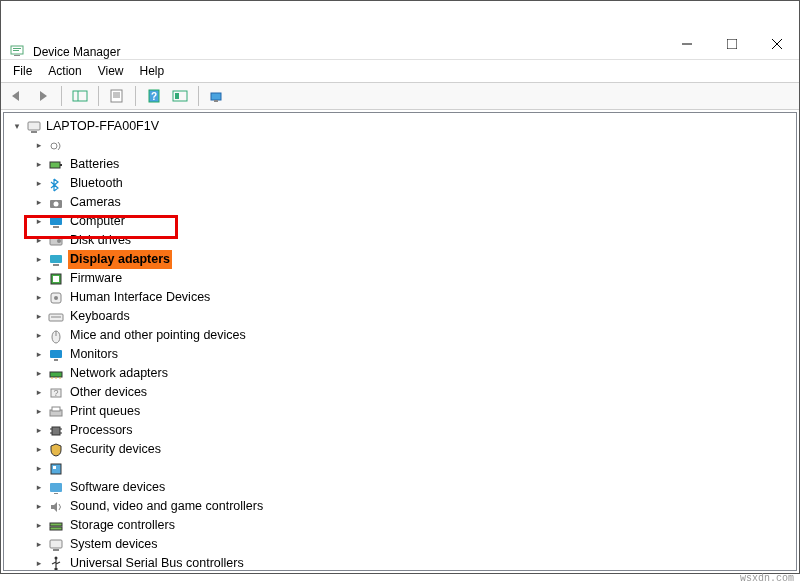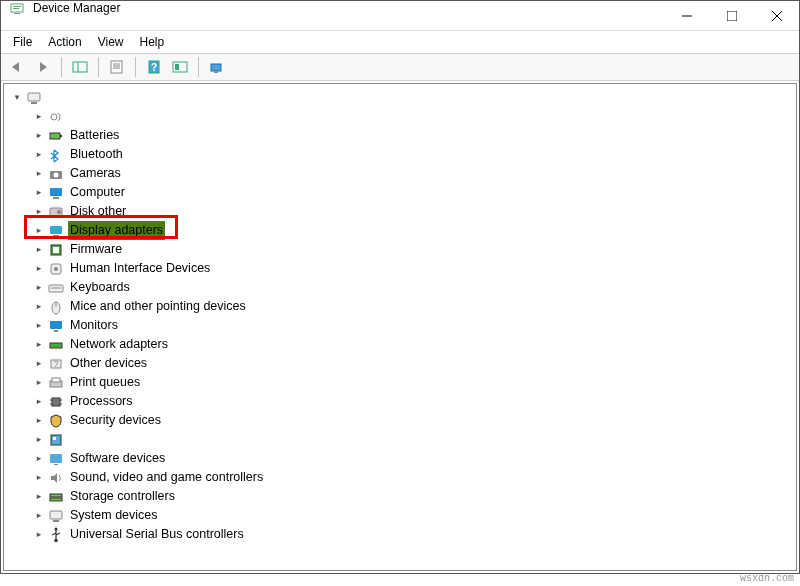--- a/index.html
+++ b/index.html
@@ -1,35 +1,35 @@
 <!DOCTYPE html>
 <html><head>
   <meta charset="utf-8">
   <style>
     * { box-sizing: border-box; margin: 0; padding: 0; font-family: 'Segoe UI', Tahoma, sans-serif; }
     body { background: #fff; width: 800px; height: 586px; overflow: hidden; position: relative; }
     .window { width: 800px; height: 574px; border: 1px solid #555; background: #fff; display: flex; flex-direction: column; }
-    .titlebar { height: 30px; display: flex; align-items: flex-start; background: #fff; border-bottom: 1px solid #e0e0e0; }
+    .titlebar { height: 15px; display: flex; align-items: flex-end; background: #fff; border-bottom: 1px solid #e0e0e0; margin-top: 44px; }
     .titlebar-icon { width: 16px; height: 16px; margin: 0 8px; display: flex; align-items: center; justify-content: center; }
     .titlebar-title { font-size: 12px; flex: 1; }
     .winbtn { width: 45px; height: 30px; display: flex; align-items: center; justify-content: center; font-size: 10px; color: #000; cursor: pointer; }
     .menubar { height: 22px; display: flex; align-items: center; padding: 0 4px; font-size: 12px; }
     .menuitem { padding: 2px 8px; cursor: pointer; }
     .toolbar { height: 28px; display: flex; align-items: center; padding: 0 4px; gap: 2px; border-top: 1px solid #d0d0d0; border-bottom: 1px solid #d0d0d0; background: #f8f8f8; }
     .toolbtn { width: 24px; height: 24px; display: flex; align-items: center; justify-content: center; border: 1px solid transparent; cursor: pointer; }
     .toolsep { width: 1px; height: 20px; background: #c0c0c0; margin: 0 4px; }
     .content { flex: 1; border: 1px solid #828790; margin: 2px; overflow: auto; background: #fff; }
     .tree { padding: 4px 0; font-size: 12.5px; line-height: 19px; user-select: none; }
     .node { display: flex; align-items: center; height: 19px; cursor: pointer; white-space: nowrap; }
     .expander { width: 14px; display: inline-flex; align-items: center; justify-content: center; color: #555; font-size: 9px; margin-right: 2px; }
     .nodeicon { width: 16px; height: 16px; margin-right: 4px; display: inline-flex; align-items: center; justify-content: center; flex-shrink: 0; }
     .indent-1 { padding-left: 6px; }
     .indent-2 { padding-left: 28px; }
     .highlight-box { position: absolute; border: 3px solid #e60000; pointer-events: none; }
-    .selected { background: #4d7c0f; }
+    .selected { background: #f97316; font-weight: bold; }
     .watermark { position: absolute; bottom: 2px; right: 6px; font-size: 10px; color: #999; font-family: Liberation Mono, monospace; }
     svg { display: block; }
   </style>
 </head>
 <body>
 
 <div class="window">
   <div class="titlebar">
     <span class="titlebar-icon">
       <svg width="14" height="14" viewBox="0 0 14 14">
@@ -117,20 +117,21 @@
   <div class="content">
     <div class="tree" id="tree">
         <div class="node indent-1">
           <span class="expander">▾</span>
           <span class="nodeicon">
             <svg width="16" height="16">
               <rect x="2" y="3" width="12" height="8" fill="#eee" stroke="#888" rx="1"></rect>
               <rect x="5" y="12" width="6" height="2" fill="#888"></rect>
             </svg>
           </span>
+          <span>LAPTOP-FFA00F1V</span>
         </div>
         <div class="node indent-2">
           <span class="expander">▸</span>
           <span class="nodeicon">
             <svg width="16" height="16">
               <circle cx="6" cy="8" r="3" fill="none" stroke="#888"></circle>
               <path d="M10 4 Q14 8 10 12" fill="none" stroke="#888"></path>
             </svg>
           </span>
         </div>
@@ -174,21 +175,21 @@
           <span class="" style="padding:0 2px">Computer</span>
         </div>
         <div class="node indent-2">
           <span class="expander">▸</span>
           <span class="nodeicon">
             <svg width="16" height="16">
               <rect x="2" y="4" width="12" height="8" fill="#ccc" stroke="#888" rx="1"></rect>
               <circle cx="11" cy="8" r="2" fill="#888"></circle>
             </svg>
           </span>
-          <span class="" style="padding:0 2px">Disk other</span>
+          <span class="" style="padding:0 2px">Disk drives</span>
         </div>
         <div class="node indent-2">
           <span class="expander">▸</span>
           <span class="nodeicon">
             <svg width="16" height="16">
               <rect x="2" y="3" width="12" height="8" fill="#3ac" rx="1"></rect>
               <rect x="5" y="12" width="6" height="2" fill="#888"></rect>
             </svg>
           </span>
           <span class="selected" style="padding:0 2px">Display adapters</span>

